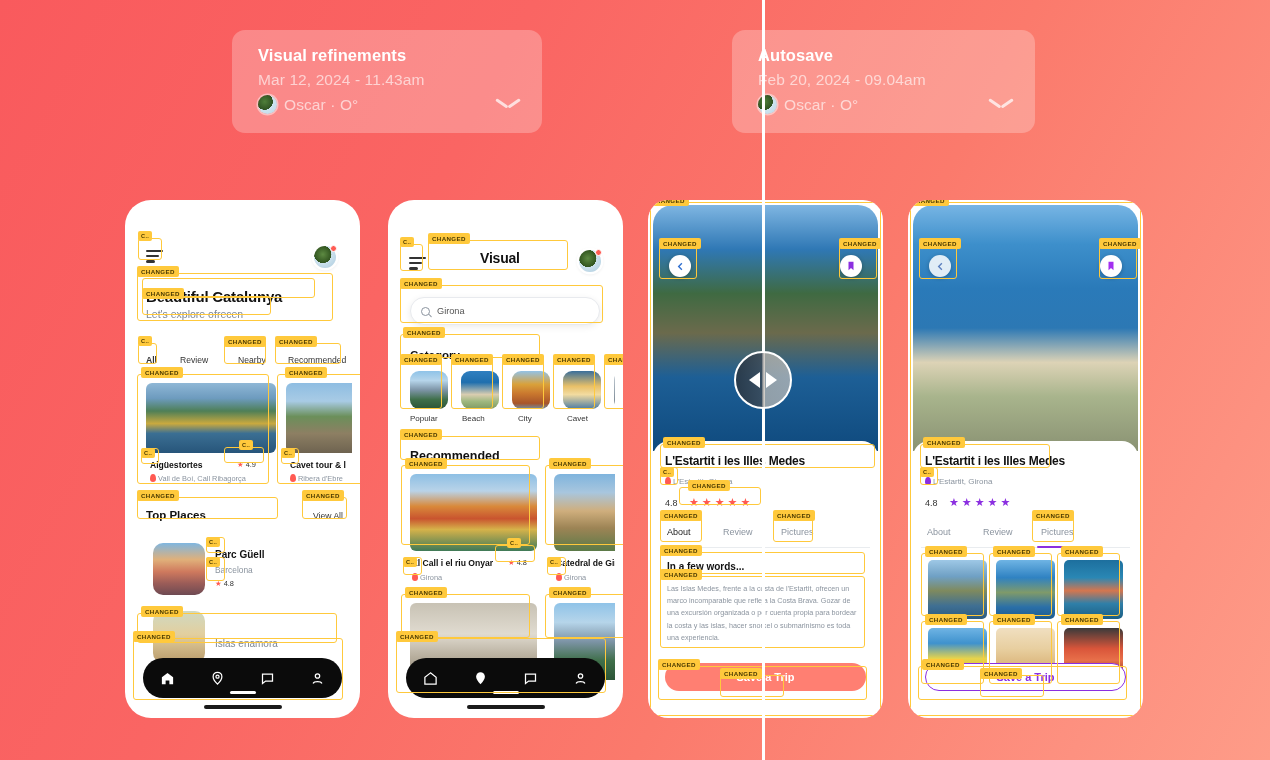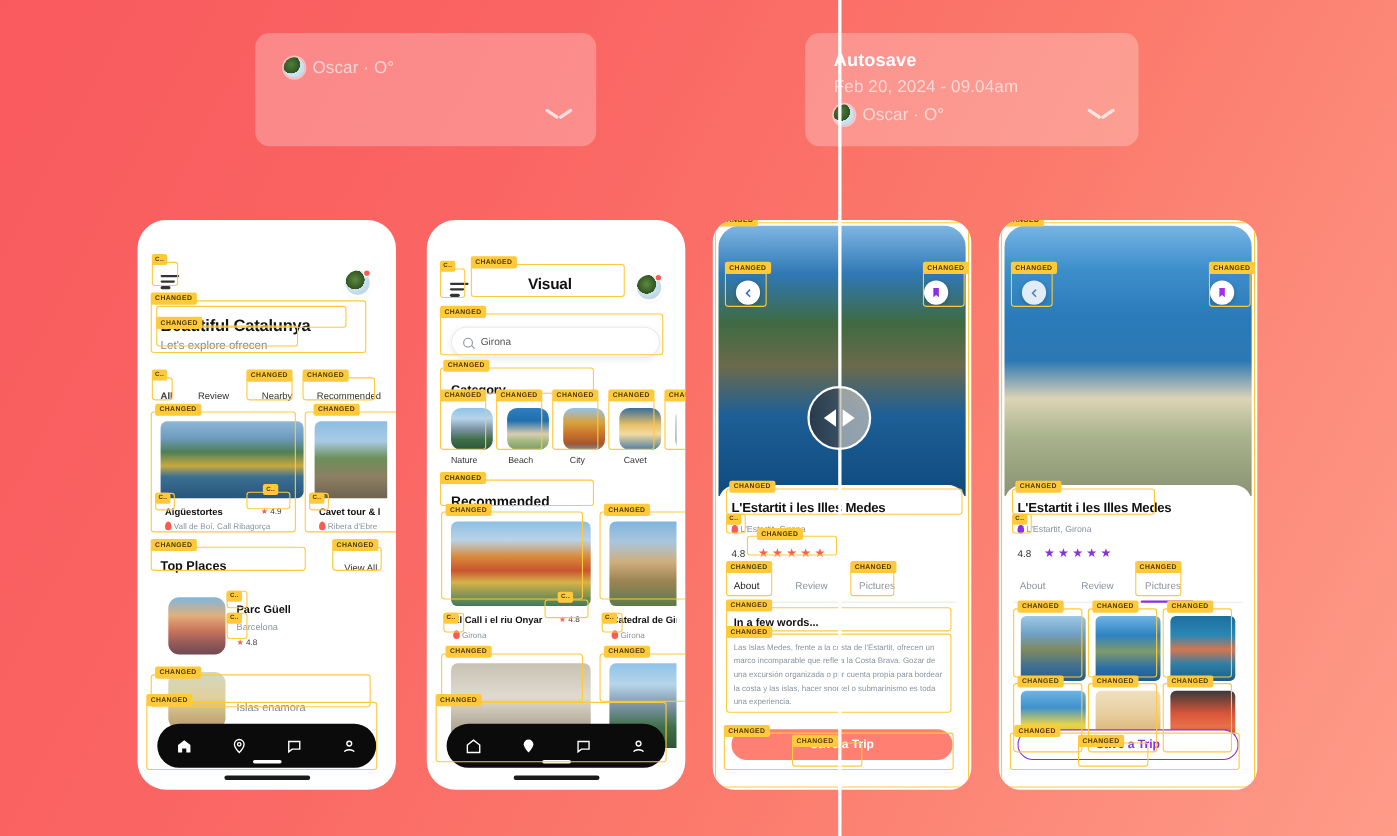--- a/index.html
+++ b/index.html
@@ -141,20 +141,22 @@
   .im-isl2{background:linear-gradient(180deg,#6fb4e4 0%,#2f82c2 30%,#7f9a6a 55%,#2a6fa8 80%,#1d5b8e 100%);}
   .im-reef{background:linear-gradient(180deg,#1d6f9e 0%,#2a87b4 30%,#d4764f 52%,#2f7fa8 74%,#1b5f85 100%);}
   .im-boat{background:linear-gradient(180deg,#6fb4e4 0%,#3f92cd 26%,#e8d44a 52%,#d9c83f 68%,#2f7fb8 100%);}
   .im-paella{background:linear-gradient(180deg,#f0dfc0 0%,#e8cfa0 35%,#dcb87e 62%,#c9a46a 100%);}
   .im-shrimp{background:linear-gradient(180deg,#3a3a3a 0%,#d9553a 35%,#e8704a 55%,#8a3a2a 80%,#2f2f2f 100%);}
 </style>
 </head>
 <body>
 
 <div class="vcard" id="vcard-0">
+  <div class="vtitle">Visual refinements</div>
+  <div class="vdate">Mar 12, 2024 - 11.43am</div>
   <div class="vauthor-row">
     <div class="avatar-sm"></div>
     <div class="vauthor">Oscar · O°</div>
   </div>
   <div class="chev"></div>
 </div>
 
 <div class="vcard" id="vcard-1">
   <div class="vtitle">Autosave</div>
   <div class="vdate">Feb 20, 2024 - 09.04am</div>
@@ -285,21 +287,21 @@
     </div>
 
     <div class="sec-title" style="left:14px;top:141px;">Category</div>
 
     <div class="photo im-mtn" style="left:14px;top:163px;width:38px;height:38px;border-radius:9px;"></div>
     <div class="photo im-beach" style="left:65px;top:163px;width:38px;height:38px;border-radius:9px;"></div>
     <div class="photo im-city" style="left:116px;top:163px;width:38px;height:38px;border-radius:9px;"></div>
     <div class="photo im-food" style="left:167px;top:163px;width:38px;height:38px;border-radius:9px;"></div>
     <div class="photo im-misc" style="left:218px;top:163px;width:38px;height:38px;border-radius:9px;"></div>
 
-    <div class="cap-sub" style="left:14px;top:206px;font-size:8px;color:#333;">Nature</div>
+    <div class="cap-sub" style="left:14px;top:206px;font-size:8px;color:#333;">Popular</div>
     <div class="cap-sub" style="left:66px;top:206px;font-size:8px;color:#333;">Beach</div>
     <div class="cap-sub" style="left:122px;top:206px;font-size:8px;color:#333;">City</div>
     <div class="cap-sub" style="left:171px;top:206px;font-size:8px;color:#333;">Cavet</div>
 
     <div class="sec-title" style="left:14px;top:241px;font-size:12.5px;">Recommended</div>
 
     <div class="photo im-girona" style="left:14px;top:266px;width:127px;height:77px;"></div>
     <div class="photo im-cath" style="left:158px;top:266px;width:127px;height:77px;"></div>
     <div class="cap-title" style="left:16px;top:350px;">El Call i el riu Onyar</div>
     <div class="rate" style="left:112px;top:350px;"><span class="star">★</span> <span>4.8</span></div>

